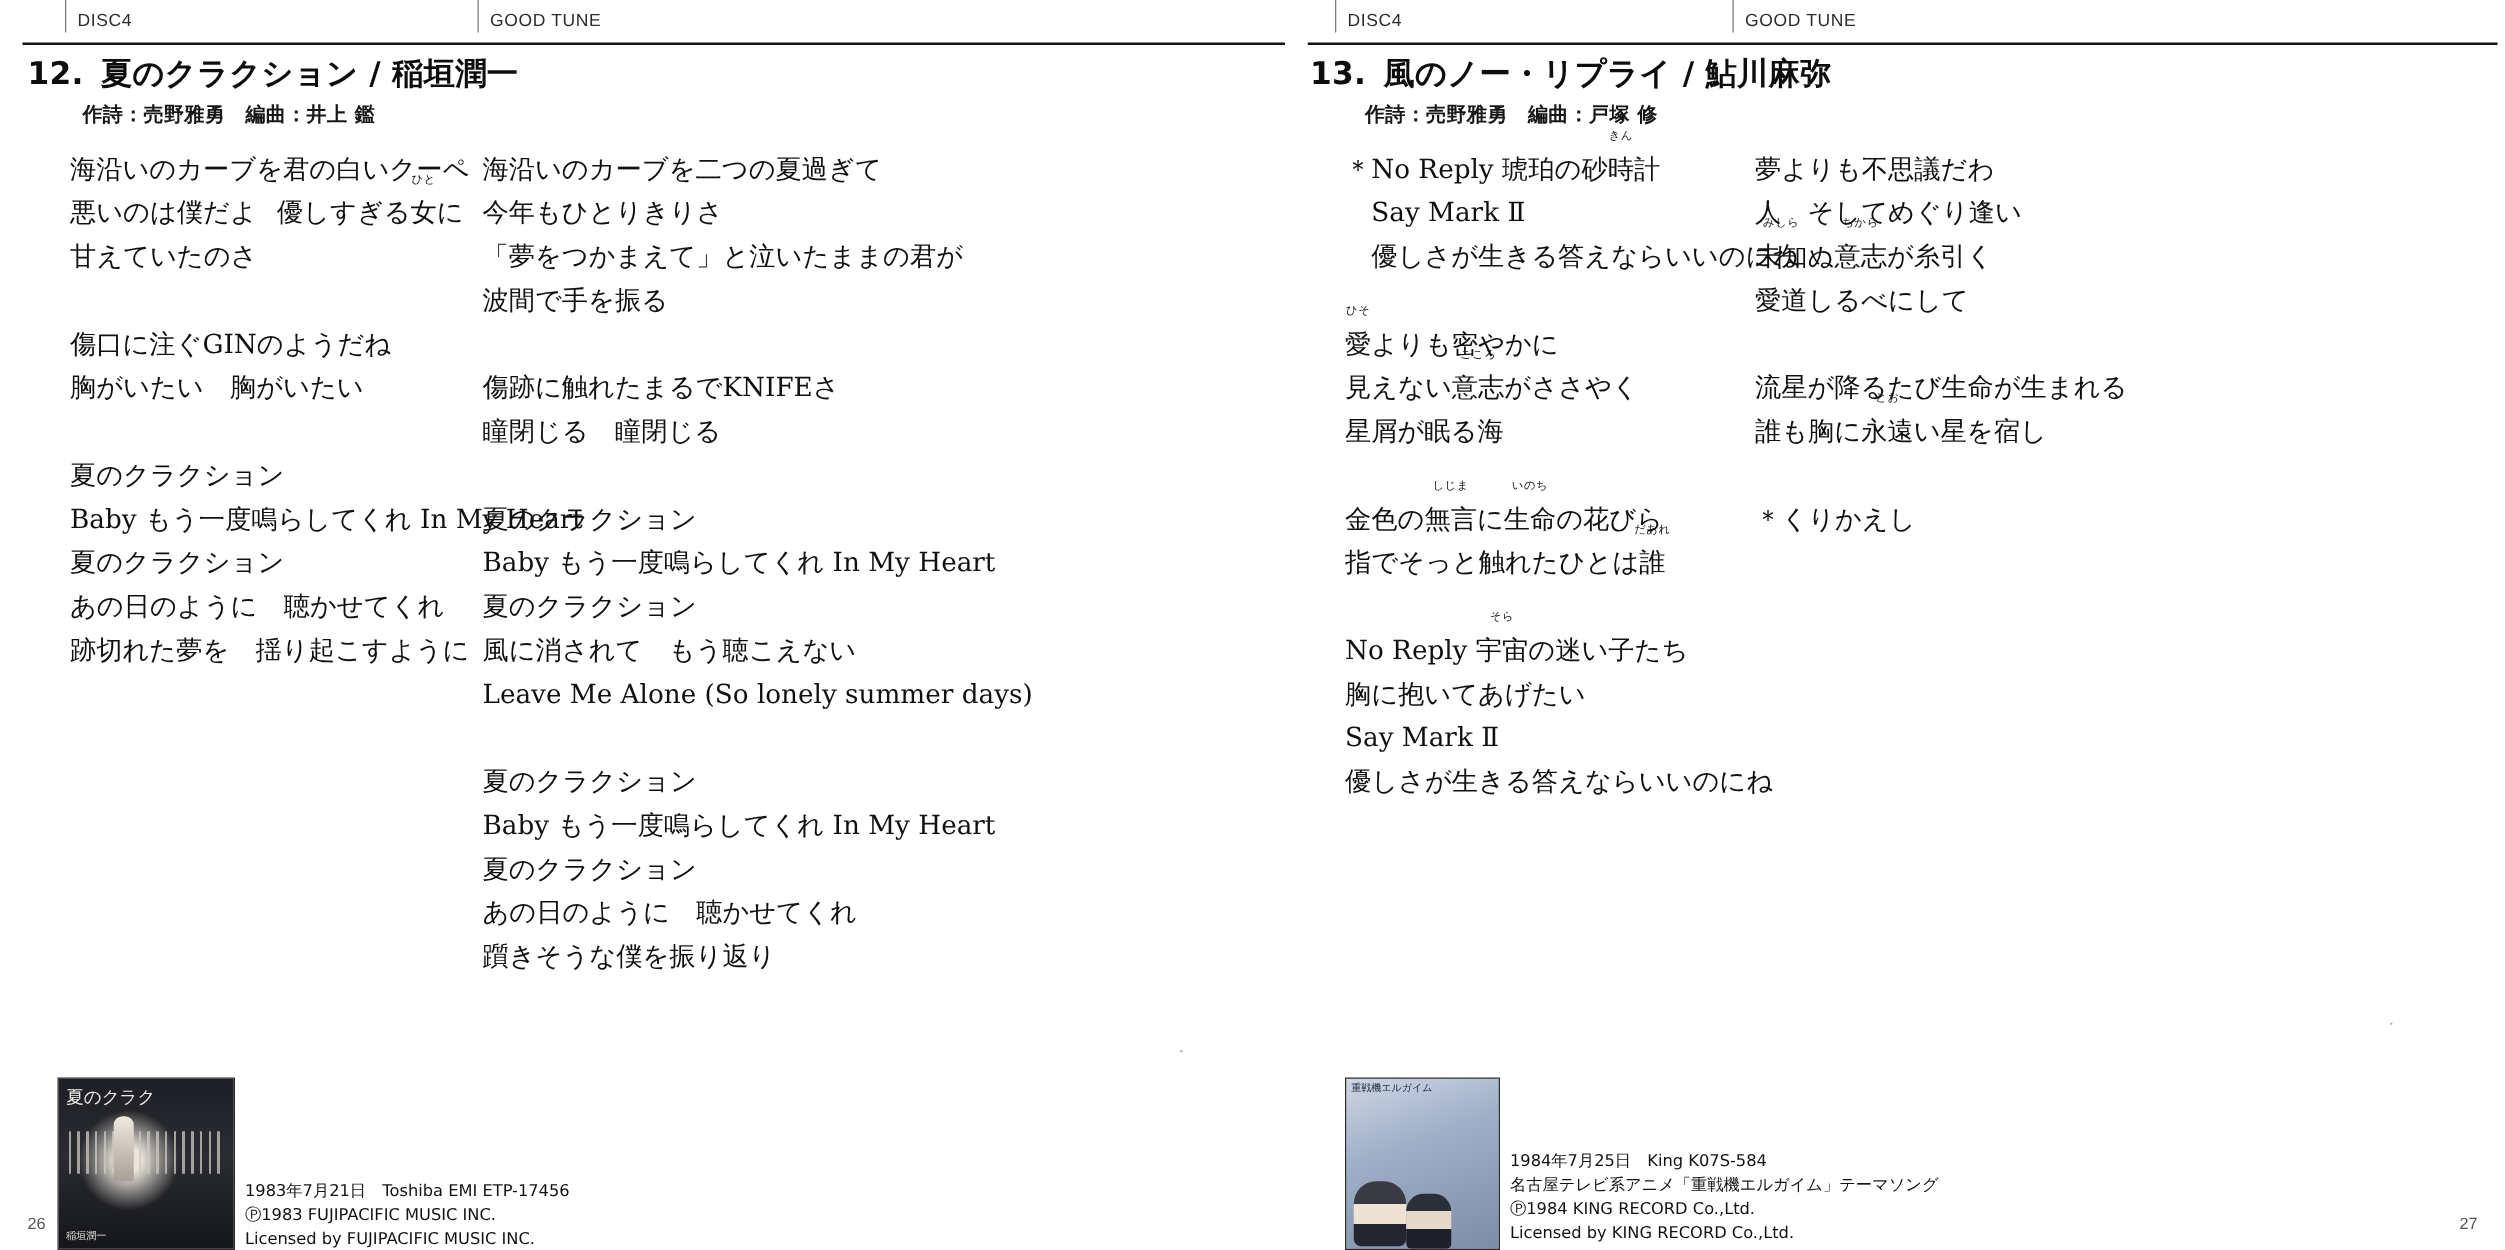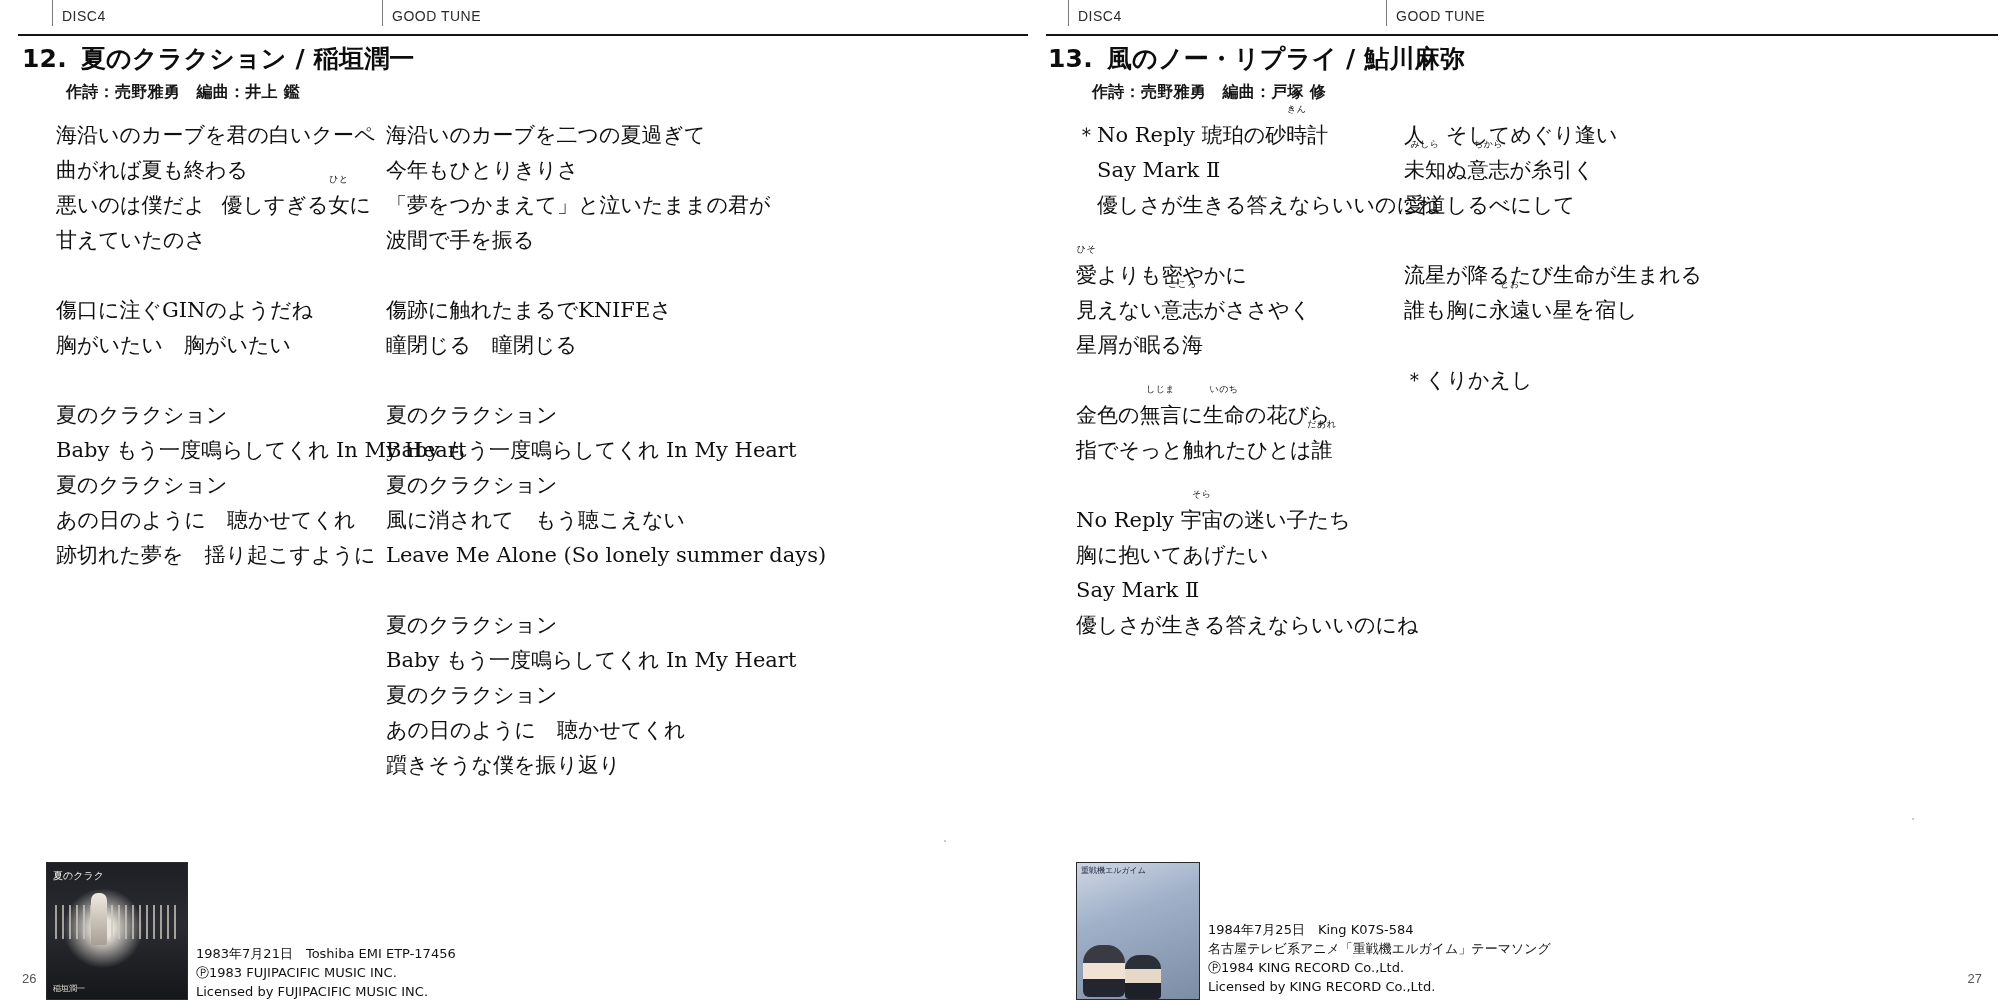--- a/index.html
+++ b/index.html
@@ -118,21 +118,21 @@
   .jacket-a .figure {
     position: absolute;
     left: 44px; top: 30px; width: 16px; height: 52px;
     background: linear-gradient(180deg,#efe9e0,#a79f94);
     border-radius: 7px 7px 2px 2px;
   }
   .jacket-a .jt {
     position: absolute;
     left: 6px; top: 6px;
     font-family: "DejaVu Sans", sans-serif;
-    font-size: 10px;
+    font-size: 14px;
     color: #f2efe9;
   }
   .jacket-a .jb {
     position: absolute;
     left: 6px; bottom: 5px;
     font-family: "DejaVu Sans", sans-serif;
     font-size: 8px;
     color: #e8e4dc;
   }
   .jacket-b {
@@ -204,21 +204,20 @@
     <div class="song-head" style="left:22px; top:42px;">
       <div>
         <span class="song-title">12.</span>
         <span class="song-title" style="margin-left:10px;">夏のクラクション / 稲垣潤一</span>
       </div>
       <div class="song-credit" style="margin-left:44px;">作詩：売野雅勇　編曲：井上 鑑</div>
     </div>
 
     <div class="lyr-col" style="left:56px; top:118px;">
       <div>海沿いのカーブを君の白いクーペ</div>
-      <div>曲がれば夏も終わる</div>
       <div>悪いのは僕だよ<span class="sp"></span>優しすぎる<span class="rb"><span class="rt">ひと</span>女</span>に</div>
       <div>甘えていたのさ</div>
       <div class="blank"></div>
       <div>傷口に注ぐGINのようだね</div>
       <div>胸がいたい　胸がいたい</div>
       <div class="blank"></div>
       <div>夏のクラクション</div>
       <div>Baby もう一度鳴らしてくれ In My Heart</div>
       <div>夏のクラクション</div>
       <div>あの日のように　聴かせてくれ</div>
@@ -297,20 +296,21 @@
       <div>金色の<span class="rb"><span class="rt">しじま</span>無言</span>に<span class="rb"><span class="rt">いのち</span>生命</span>の花びら</div>
       <div>指でそっと触れたひとは<span class="rb"><span class="rt">だあれ</span>誰</span></div>
       <div class="blank"></div>
       <div>No Reply <span class="rb"><span class="rt">そら</span>宇宙</span>の迷い子たち</div>
       <div>胸に抱いてあげたい</div>
       <div>Say Mark Ⅱ</div>
       <div>優しさが生きる答えならいいのにね</div>
     </div>
 
     <div class="lyr-col" style="left:358px; top:118px;">
+      <div>夢よりも不思議だわ</div>
       <div>人　そしてめぐり逢い</div>
       <div><span class="rb"><span class="rt">みしら</span>未知</span>ぬ<span class="rb"><span class="rt">ちから</span>意志</span>が糸引く</div>
       <div>愛道しるべにして</div>
       <div class="blank"></div>
       <div>流星が降るたび生命が生まれる</div>
       <div>誰も胸に<span class="rb"><span class="rt">とお</span>永遠</span>い星を宿し</div>
       <div class="blank"></div>
       <div>＊くりかえし</div>
     </div>
 

